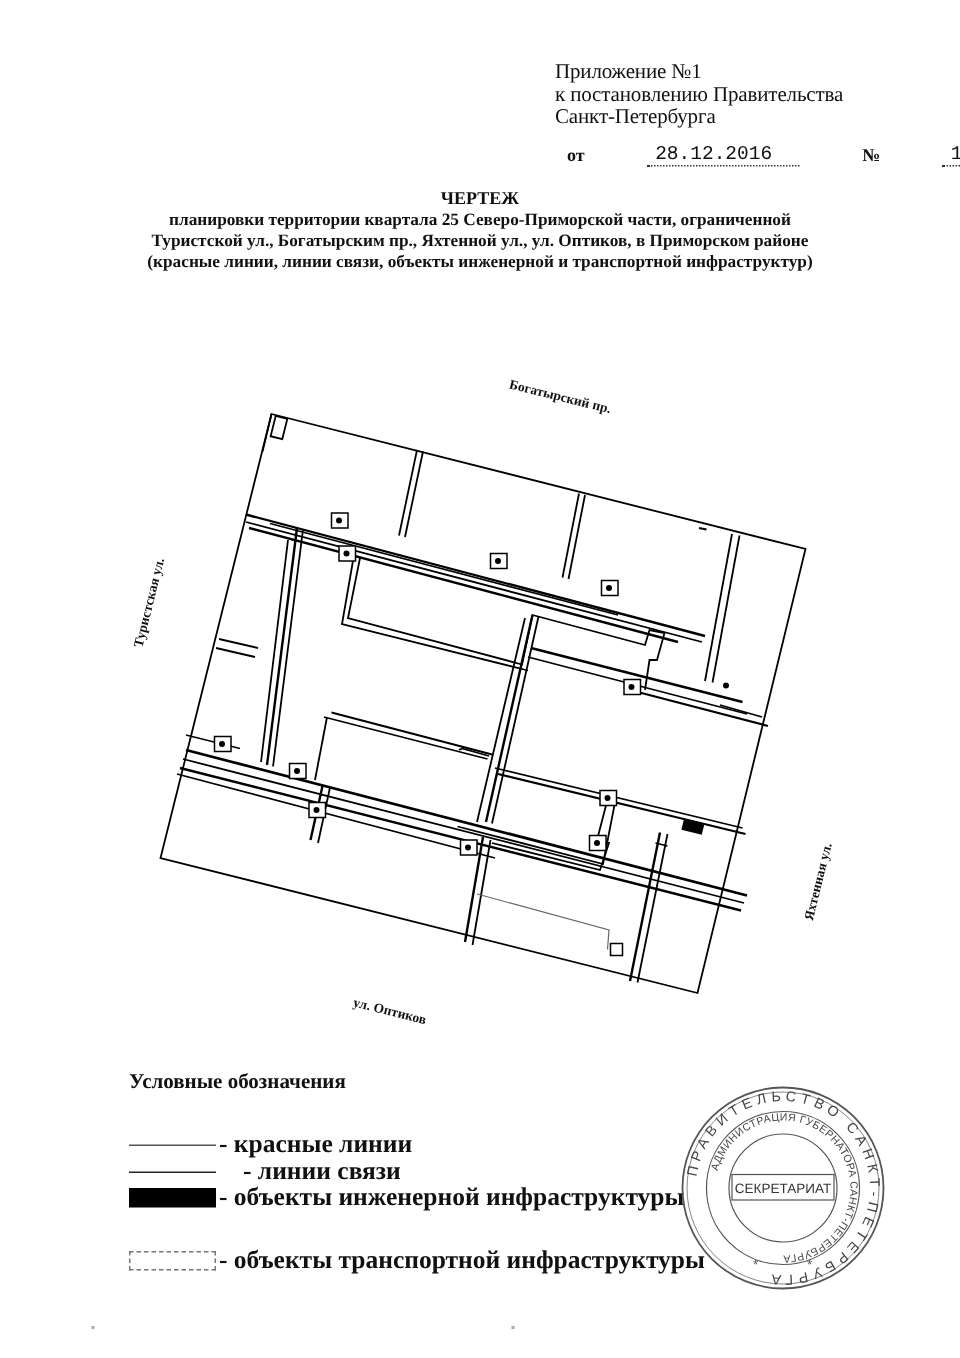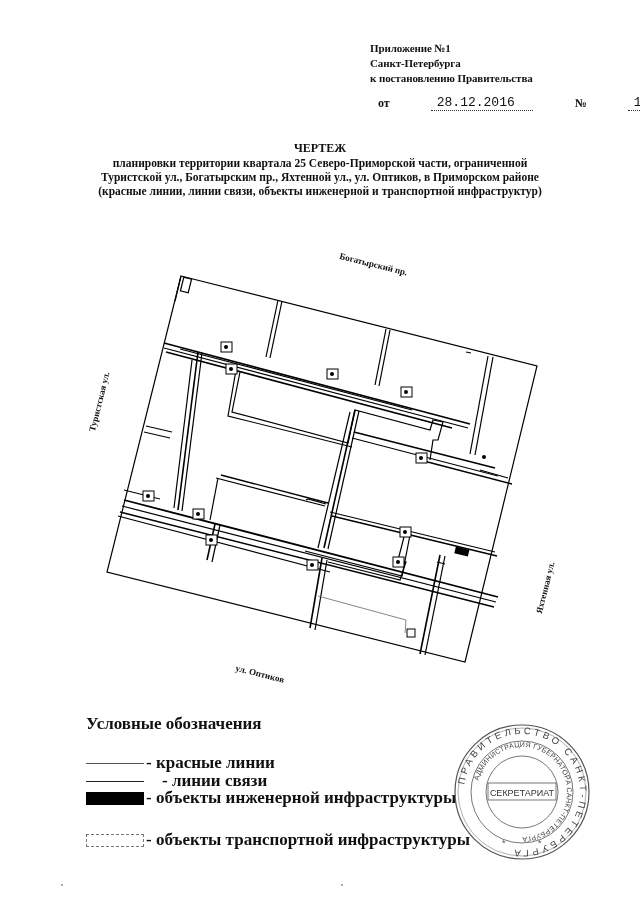--- a/index.html
+++ b/index.html
@@ -3,61 +3,61 @@
   <meta charset="utf-8">
   <style>
     html, body { margin: 0; padding: 0; background: #ffffff; }
     body {
       width: 640px; height: 905px; position: relative; overflow: hidden;
       font-family: "Liberation Serif", "DejaVu Serif", serif;
       color: #111;
     }
     .abs { position: absolute; }
     .appendix {
-      left: 370px; top: 41px; font-size: 11px; font-weight: bold; line-height: 15px;
+      left: 370px; top: 41px; font-size: 14px; font-weight: normal; line-height: 15px;
       letter-spacing: -0.1px;
     }
     .appendix div { white-space: nowrap; }
     .date-line {
       left: 378px; top: 95px; font-size: 12px; font-weight: bold; white-space: nowrap;
       display: flex; align-items: flex-end; gap: 40px;
     }
     .date-line .mono { font-family: "Liberation Mono", "DejaVu Sans Mono", monospace; font-weight: normal; font-size: 13px; }
     .uline {
       display: inline-block; border-bottom: 1px dotted #333; padding: 0 8px 0 6px; margin-left: 1px;
     }
     .uline.date { width: 88px; }
     .uline.num { width: 42px; }
     .no-sign { margin-left: 2px; }
     .title-block {
-      left: 60px; width: 520px; top: 141px; text-align: center;
+      left: 60px; width: 520px; top: 125px; text-align: center;
       font-size: 11.5px; font-weight: bold; line-height: 14px;
     }
     .title-block .t1 { font-size: 12px; margin-bottom: 1px; }
     .street { font-size: 9px; font-weight: bold; white-space: nowrap; transform-origin: left top; }
-    .legend-title { left: 86px; top: 714px; font-size: 17px; font-weight: bold; }
+    .legend-title { left: 86px; top: 714px; font-size: 14px; font-weight: bold; }
     .legend-row {
       left: 86px; display: flex; align-items: center; font-size: 17px; font-weight: bold; white-space: nowrap;
     }
     .legend-row .sym { width: 58px; height: 12px; margin-right: 2px; display: flex; align-items: center; }
     .sym-red { border-top: 1px solid #555; width: 58px; height: 0; }
     .sym-comm { border-top: 1.5px solid #222; width: 58px; height: 0; }
     .sym-eng { width: 58px; height: 13px; background: #000; }
     .sym-trans { width: 56px; height: 11px; border: 1px dashed #777; background: #fff; }
     .stamp { left: 452px; top: 722px; width: 140px; height: 140px; }
     .dot { width: 2px; height: 2px; background: #aaa; }
     svg text { font-family: "Liberation Sans", "DejaVu Sans", sans-serif; }
   </style>
 </head>
 <body>
 
 <div class="abs appendix">
   <div>Приложение №1</div>
+  <div>к постановлению Правительства</div>
   <div>Санкт-Петербурга</div>
-  <div>к постановлению Правительства</div>
 </div>
 
 <div class="abs date-line">
   <span>от</span>
   <span class="uline date mono">28.12.2016</span>
   <span class="no-sign">№</span>
   <span class="uline num mono">1734</span>
 </div>
 
 <div class="abs title-block">

